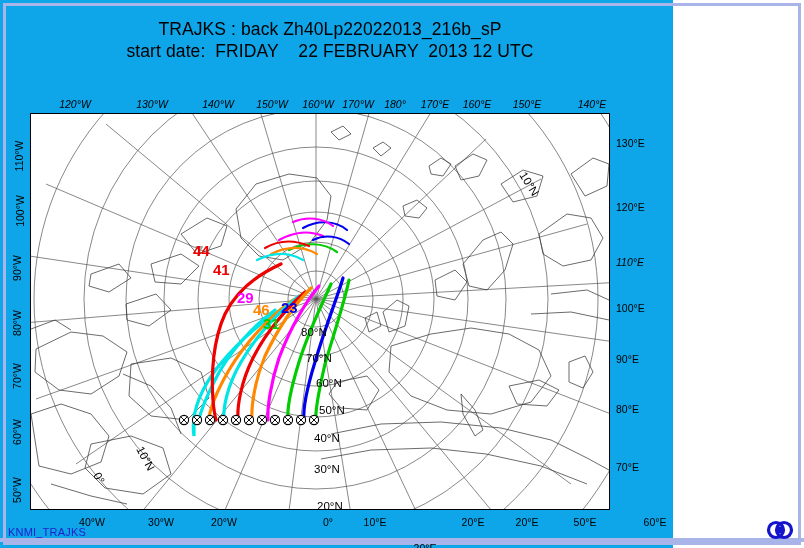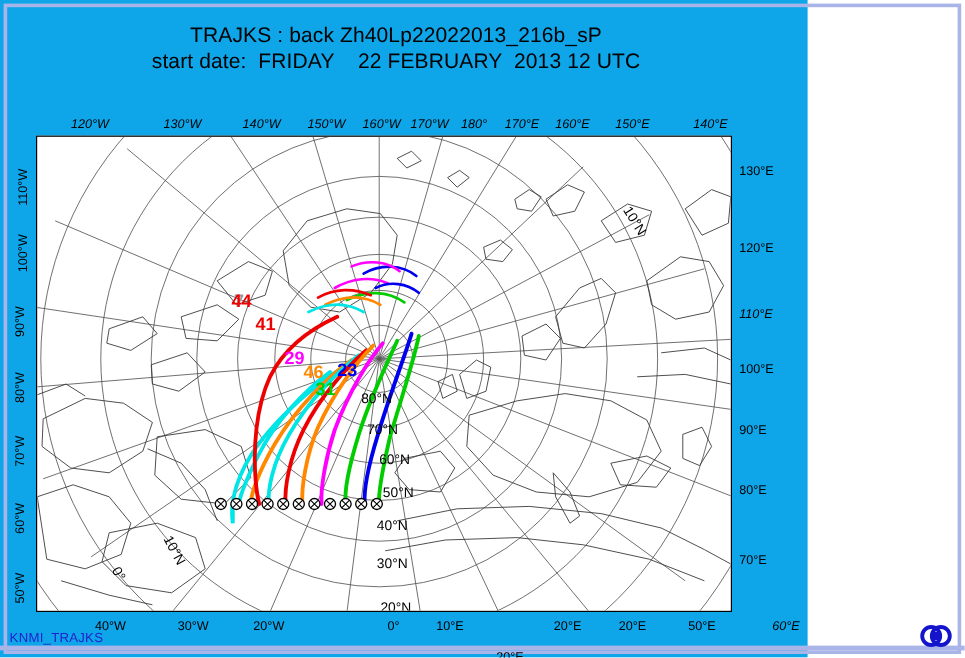--- a/index.html
+++ b/index.html
@@ -265,21 +265,21 @@
       <div class="axlab bottom" style="left: 92px;">40°W</div>
       <div class="axlab bottom" style="left: 161px;">30°W</div>
       <div class="axlab bottom" style="left: 224px;">20°W</div>
       <div class="axlab bottom" style="left: 287px; margin-top: 46px;">10°W</div>
       <div class="axlab bottom" style="left: 328px;">0°</div>
       <div class="axlab bottom" style="left: 375px;">10°E</div>
       <div class="axlab bottom" style="left: 425px; margin-top: 26px;">20°E</div>
       <div class="axlab bottom" style="left: 473px;">20°E</div>
       <div class="axlab bottom" style="left: 527px;">20°E</div>
       <div class="axlab bottom" style="left: 585px;">50°E</div>
-      <div class="axlab bottom" style="left: 655px; font-style: italic;">60°E</div>
+      <div class="axlab bottom" style="left: 655px;">60°E</div>
     </div>
   <div id="axis-left">
       <div class="axlab" style="position: absolute; left: 4px; top: 150px; width: 22px; text-align: center;"><span style="display: inline-block; transform: rotate(-90deg); font-size: 10.5px; white-space: nowrap;">110°W</span></div>
       <div class="axlab" style="position: absolute; left: 4px; top: 205px; width: 22px; text-align: center;"><span style="display: inline-block; transform: rotate(-90deg); font-size: 10.5px; white-space: nowrap;">100°W</span></div>
       <div class="axlab" style="position: absolute; left: 4px; top: 262px; width: 22px; text-align: center;"><span style="display: inline-block; transform: rotate(-90deg); font-size: 10.5px; white-space: nowrap;">90°W</span></div>
       <div class="axlab" style="position: absolute; left: 4px; top: 317px; width: 22px; text-align: center;"><span style="display: inline-block; transform: rotate(-90deg); font-size: 10.5px; white-space: nowrap;">80°W</span></div>
       <div class="axlab" style="position: absolute; left: 4px; top: 370px; width: 22px; text-align: center;"><span style="display: inline-block; transform: rotate(-90deg); font-size: 10.5px; white-space: nowrap;">70°W</span></div>
       <div class="axlab" style="position: absolute; left: 4px; top: 426px; width: 22px; text-align: center;"><span style="display: inline-block; transform: rotate(-90deg); font-size: 10.5px; white-space: nowrap;">60°W</span></div>
       <div class="axlab" style="position: absolute; left: 4px; top: 484px; width: 22px; text-align: center;"><span style="display: inline-block; transform: rotate(-90deg); font-size: 10.5px; white-space: nowrap;">50°W</span></div>
     </div>

